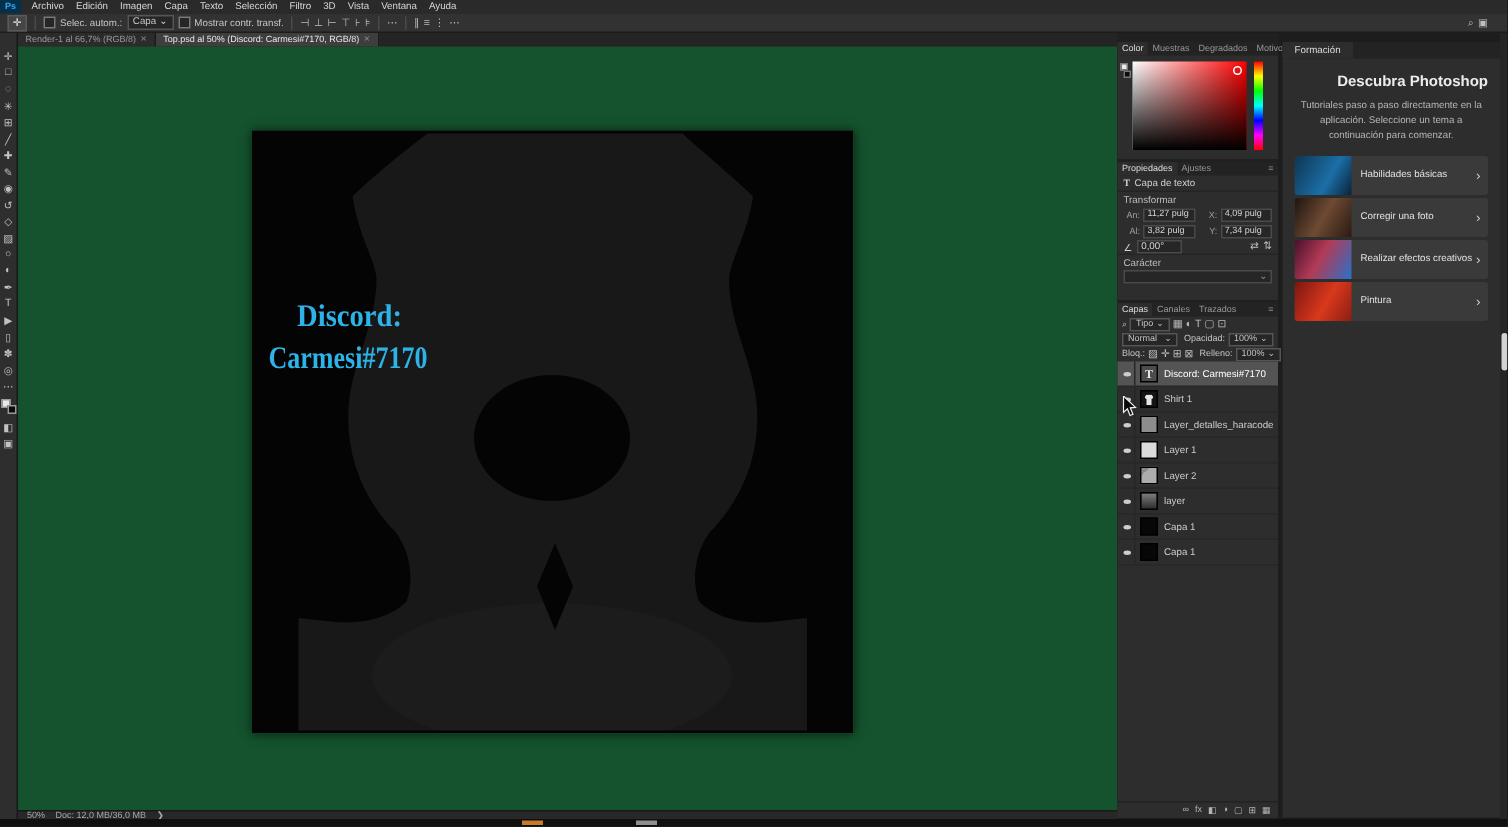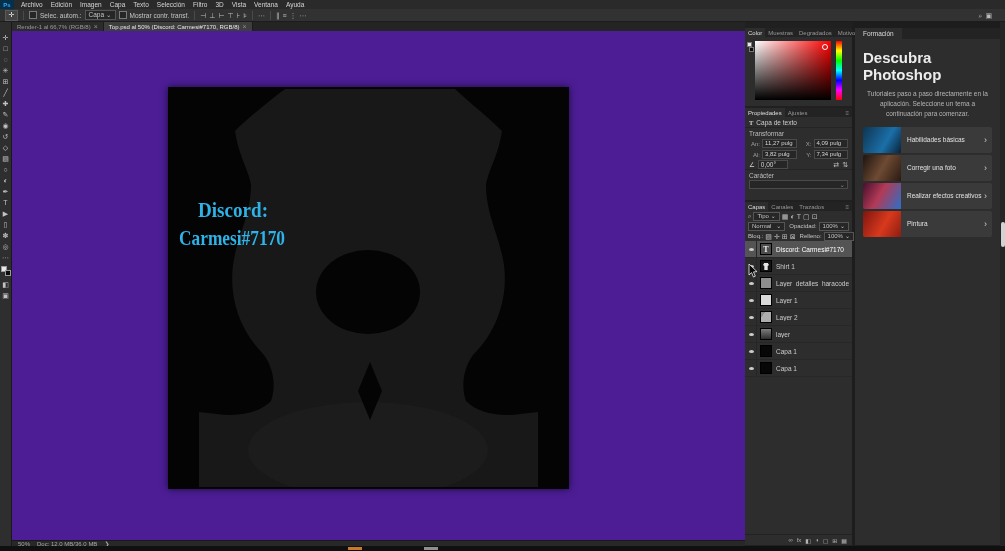--- a/index.html
+++ b/index.html
@@ -22,21 +22,21 @@
   .doc-tab{display:flex;align-items:center;gap:3px;padding:0 5px;background:#2b2b2b;color:#9a9a9a;border-right:1px solid #1b1b1b;white-space:nowrap;}
   .doc-tab.active{background:#3e3e3e;color:#e9e9e9;}
   .tab-close{color:#8d8d8d;font-size:7px;line-height:1;}
   
   .toolbar{left:0;top:22px;width:12px;height:524px;background:#2e2e2e;border-right:1px solid #191919;display:flex;flex-direction:column;align-items:center;padding-top:10px;box-sizing:border-box;}
   .tool{width:12px;height:11px;display:flex;align-items:center;justify-content:center;font-size:7px;color:#c2c2c2;flex:none;}
   .swatches{position:relative;width:10px;height:10px;margin:3px 0;flex:none;}
   .sw-fg{position:absolute;left:0;top:0;width:6px;height:6px;background:#e8e8e8;border:1px solid #9a9a9a;box-sizing:border-box;}
   .sw-bg{position:absolute;right:0;bottom:0;width:6px;height:6px;background:#0c0c0c;border:1px solid #9a9a9a;box-sizing:border-box;}
   
-  .pasteboard{left:12px;top:31px;width:733px;height:509px;background:#4c1d95;}
+  .pasteboard{left:12px;top:31px;width:733px;height:509px;background:#14532d;}
   .document{left:156px;top:56px;width:401px;height:402px;box-shadow:0 0 7px rgba(0,0,0,.65);}
   
   .statusbar{left:12px;top:540px;width:733px;height:6px;background:#282828;border-top:1px solid #191919;display:flex;align-items:center;font-size:6px;line-height:6px;color:#a9a9a9;gap:7px;padding:0 6px;box-sizing:border-box;}
   
   .dockbg{left:745px;top:22px;width:107px;height:524px;background:#202020;}
   .panel{position:absolute;left:745px;width:107px;background:#2d2d2d;box-sizing:border-box;}
   .panel-tabs{height:9px;background:#232323;display:flex;font-size:6px;color:#979797;align-items:stretch;}
   .panel-tab{padding:0 3px;display:flex;align-items:center;white-space:nowrap;}
   .panel-tab.active{background:#2d2d2d;color:#dedede;}
   .panel-menu{margin-left:auto;padding:0 3px;display:flex;align-items:center;color:#8a8a8a;font-size:6px;}
@@ -68,21 +68,21 @@
   .thumb-gray{background:#adadad;background-image:linear-gradient(135deg,#8a8a8a 25%,transparent 25%);}
   .thumb-shade{background:linear-gradient(180deg,#7d7d7d,#2e2e2e);}
   .thumb-black{background:#070707;}
   .layers-footer{position:absolute;left:0;right:0;bottom:0;height:10px;background:#2d2d2d;border-top:1px solid #222;display:flex;align-items:center;justify-content:flex-end;gap:4px;padding:0 5px;font-size:6px;color:#b3b3b3;}
   .name-cell{white-space:nowrap;overflow:hidden;}
   
   .learn{left:855px;top:28px;width:145px;height:517px;background:#2d2d2d;}
   .learn-tabrow{height:11px;background:#232323;display:flex;align-items:stretch;}
   .learn-tab{padding:0 8px;background:#2d2d2d;color:#dcdcdc;font-size:6.5px;display:flex;align-items:center;}
   .learn-body{padding:7px 8px 0;}
-  .learn-title{font-size:15px;font-weight:bold;color:#ececec;text-align:left;margin:3px 0 6px;}
+  .learn-title{font-size:10px;font-weight:bold;color:#ececec;text-align:right;margin:3px 0 6px;}
   .learn-desc{font-size:6.5px;color:#b5b5b5;text-align:center;line-height:1.5;margin:0 2px 9px;}
   .learn-card{height:26px;background:#3a3a3a;border-radius:2px;display:flex;align-items:center;margin-bottom:2px;overflow:hidden;}
   .card-img{width:38px;height:26px;flex:none;}
   .img-basics{background:linear-gradient(120deg,#0e3550,#1b6fa8 60%,#0a2238);}
   .img-fix{background:linear-gradient(120deg,#1d1410,#6e4a33 50%,#2a1a12);}
   .img-effects{background:linear-gradient(120deg,#46102c,#b33a56 45%,#2b70c9);}
   .img-paint{background:linear-gradient(120deg,#7e1510,#d8391c 55%,#8c1d12);}
   .card-title{flex:1;font-size:6.5px;color:#e2e2e2;padding-left:6px;line-height:1.2;}
   .card-chevron{padding-right:5px;color:#cfcfcf;font-size:9px;}
   

